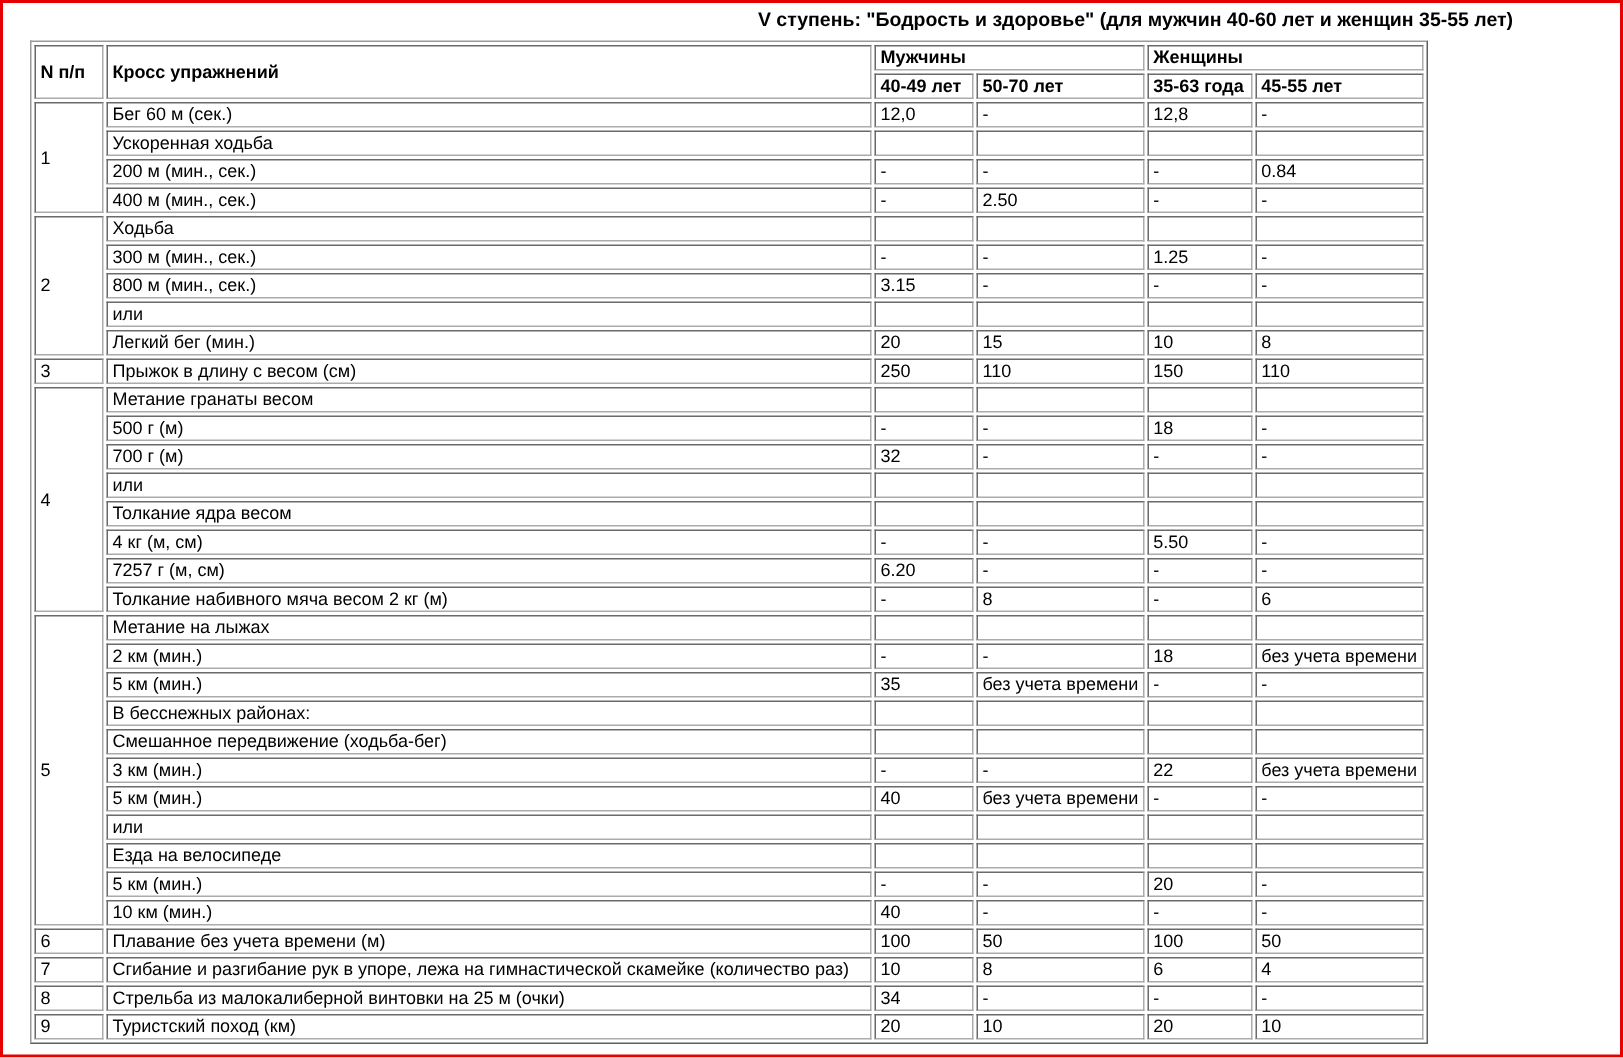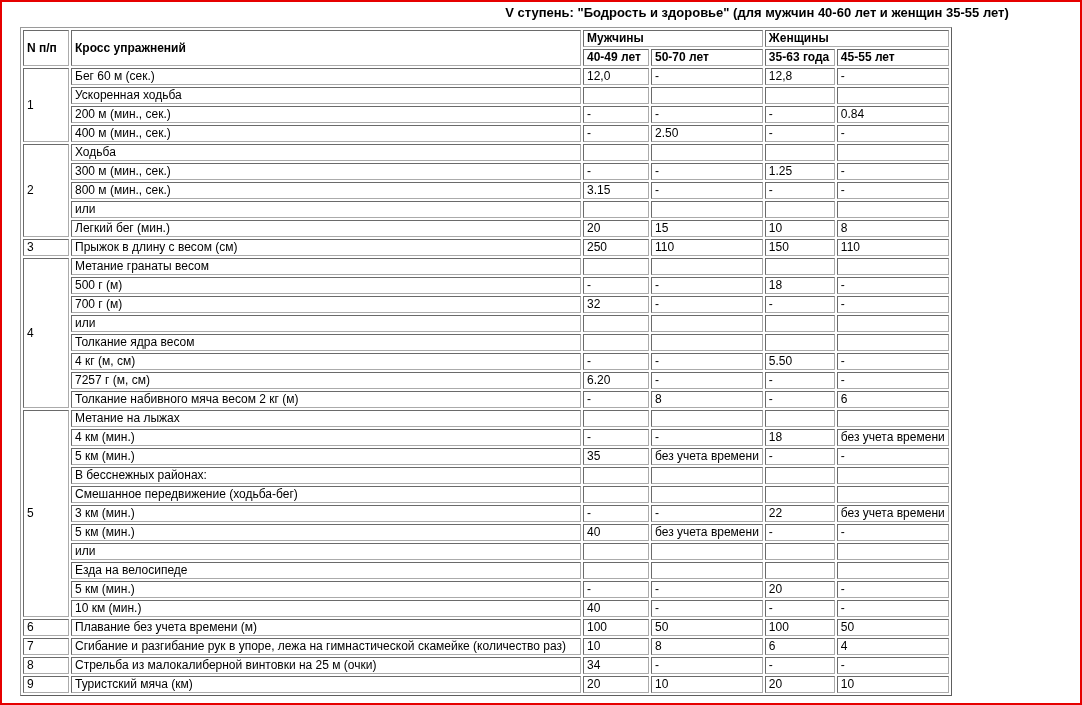--- a/index.html
+++ b/index.html
@@ -208,21 +208,21 @@
         </tr>
         <tr>
           <td class="num" rowspan="11">5</td>
           <td class="exercise">Метание на лыжах</td>
           <td class="val"></td>
           <td class="val"></td>
           <td class="val"></td>
           <td class="val"></td>
         </tr>
         <tr>
-          <td class="exercise">4 км (мин.)</td>
+          <td class="exercise">2 км (мин.)</td>
           <td class="val">-</td>
           <td class="val">-</td>
           <td class="val">18</td>
           <td class="val">без учета времени</td>
         </tr>
         <tr>
           <td class="exercise">5 км (мин.)</td>
           <td class="val">35</td>
           <td class="val">без учета времени</td>
           <td class="val">-</td>
@@ -303,21 +303,21 @@
         <tr>
           <td class="num" rowspan="1">8</td>
           <td class="exercise">Стрельба из малокалиберной винтовки на 25 м (очки)</td>
           <td class="val">34</td>
           <td class="val">-</td>
           <td class="val">-</td>
           <td class="val">-</td>
         </tr>
         <tr>
           <td class="num" rowspan="1">9</td>
-          <td class="exercise">Туристский мяча (км)</td>
+          <td class="exercise">Туристский поход (км)</td>
           <td class="val">20</td>
           <td class="val">10</td>
           <td class="val">20</td>
           <td class="val">10</td>
         </tr>
       </tbody>
   </table>
 </div>
 
 </body></html>

